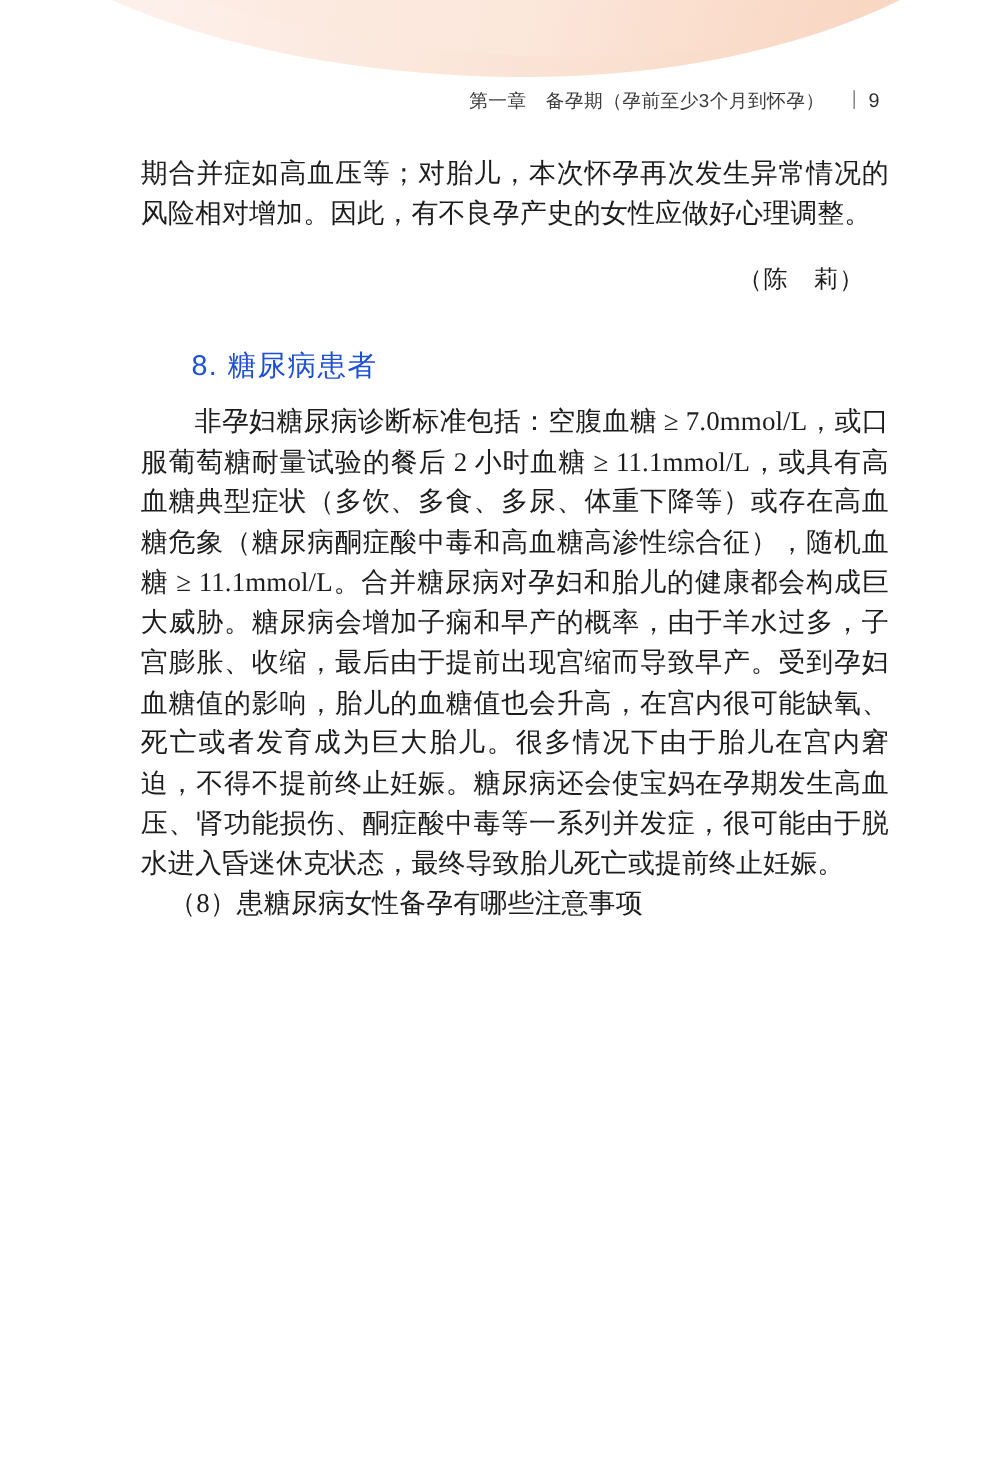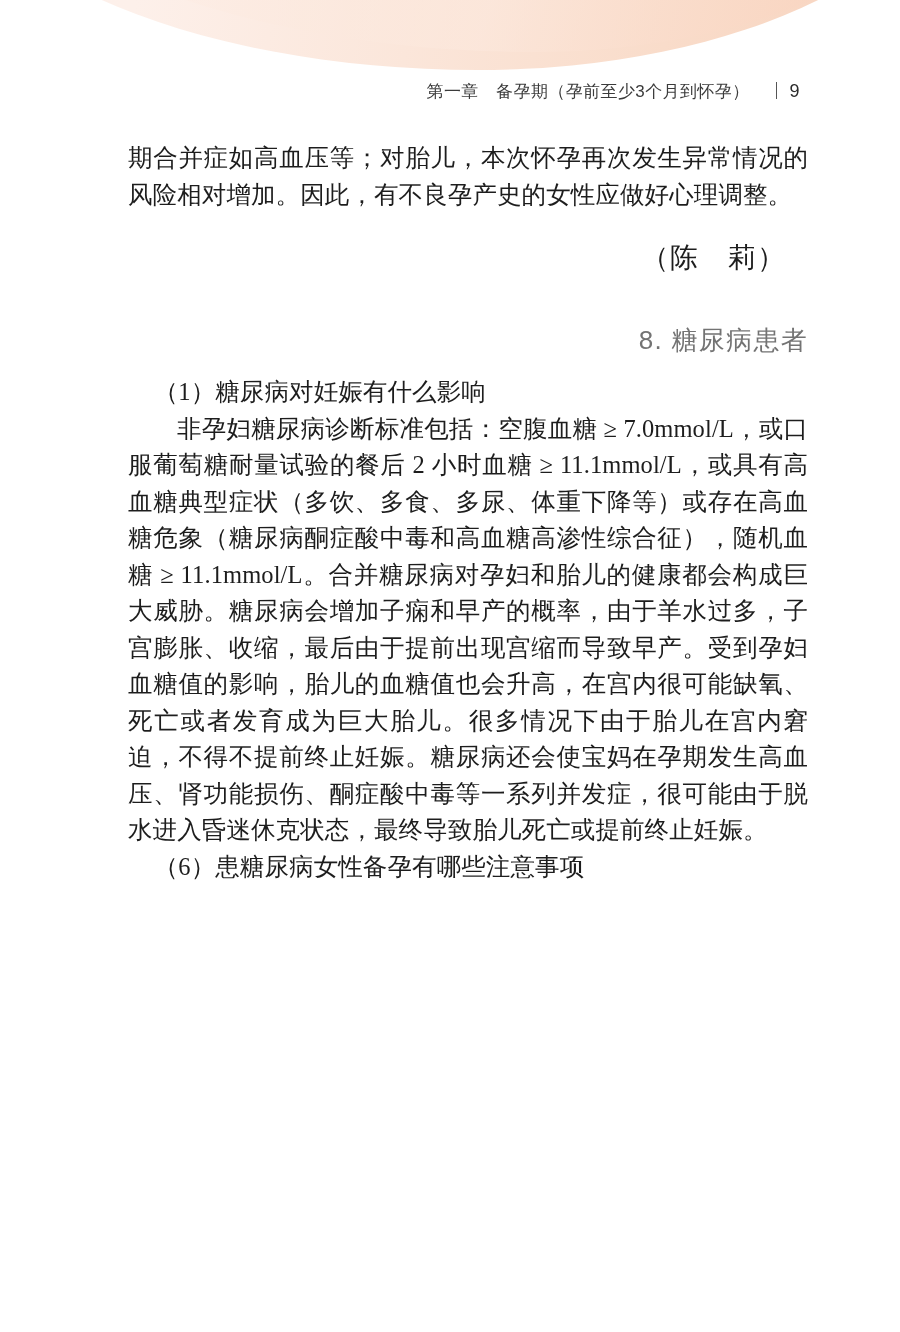--- a/index.html
+++ b/index.html
@@ -98,34 +98,33 @@
     letter-spacing: 0.1px;
   }
   p.indent2 { text-indent: 2em; }
   p.indent1 { text-indent: 1.05em; }
 
   .byline {
     margin: 26px 0 0 0;
     text-align: right;
     padding-right: 22px;
     font-family: Liberation Serif, serif;
-    font-size: 28px;
+    font-size: 22px;
     color: #1d1d1d;
     letter-spacing: 1px;
   }
 
   h2.section-heading {
     margin: 46px 0 16px 0;
     padding-left: 46px;
     font-family: "Liberation Sans", "DejaVu Sans", sans-serif;
     font-weight: normal;
     font-size: 26px;
-    color: #737373;
+    color: #1d4ed8;
     letter-spacing: 1.3px;
-    text-align: right;
   }
 </style>
 </head>
 <body>
 
 <div class="page">
 
   <div class="top-deco"></div>
   <div class="top-deco-2"></div>
 
@@ -136,21 +135,20 @@
   </div>
 
   <div class="content">
 
     <p class="body">期合并症如高血压等；对胎儿，本次怀孕再次发生异常情况的风险相对增加。因此，有不良孕产史的女性应做好心理调整。</p>
 
     <p class="byline">（陈　莉）</p>
 
     <h2 class="section-heading">8. 糖尿病患者</h2>
 
-    <p class="body indent1">（1）糖尿病对妊娠有什么影响</p>
     <p class="body indent2">非孕妇糖尿病诊断标准包括：空腹血糖 ≥ 7.0mmol/L，或口服葡萄糖耐量试验的餐后 2 小时血糖 ≥ 11.1mmol/L，或具有高血糖典型症状（多饮、多食、多尿、体重下降等）或存在高血糖危象（糖尿病酮症酸中毒和高血糖高渗性综合征），随机血糖 ≥ 11.1mmol/L。合并糖尿病对孕妇和胎儿的健康都会构成巨大威胁。糖尿病会增加子痫和早产的概率，由于羊水过多，子宫膨胀、收缩，最后由于提前出现宫缩而导致早产。受到孕妇血糖值的影响，胎儿的血糖值也会升高，在宫内很可能缺氧、死亡或者发育成为巨大胎儿。很多情况下由于胎儿在宫内窘迫，不得不提前终止妊娠。糖尿病还会使宝妈在孕期发生高血压、肾功能损伤、酮症酸中毒等一系列并发症，很可能由于脱水进入昏迷休克状态，最终导致胎儿死亡或提前终止妊娠。</p>
 
 
-    <p class="body indent1">（6）患糖尿病女性备孕有哪些注意事项</p>
+    <p class="body indent1">（8）患糖尿病女性备孕有哪些注意事项</p>
 
   </div>
 
 </div>
 
 </body></html>

